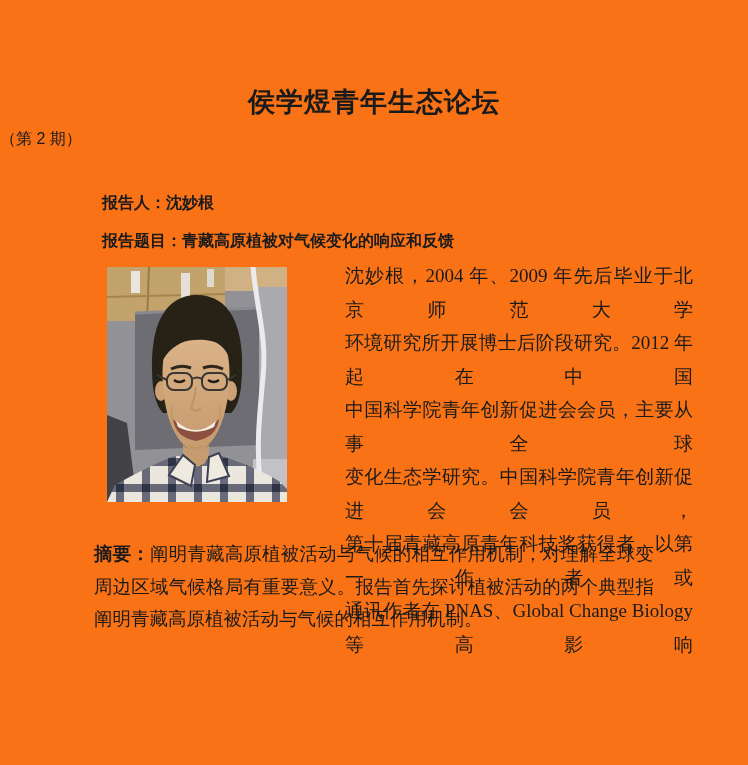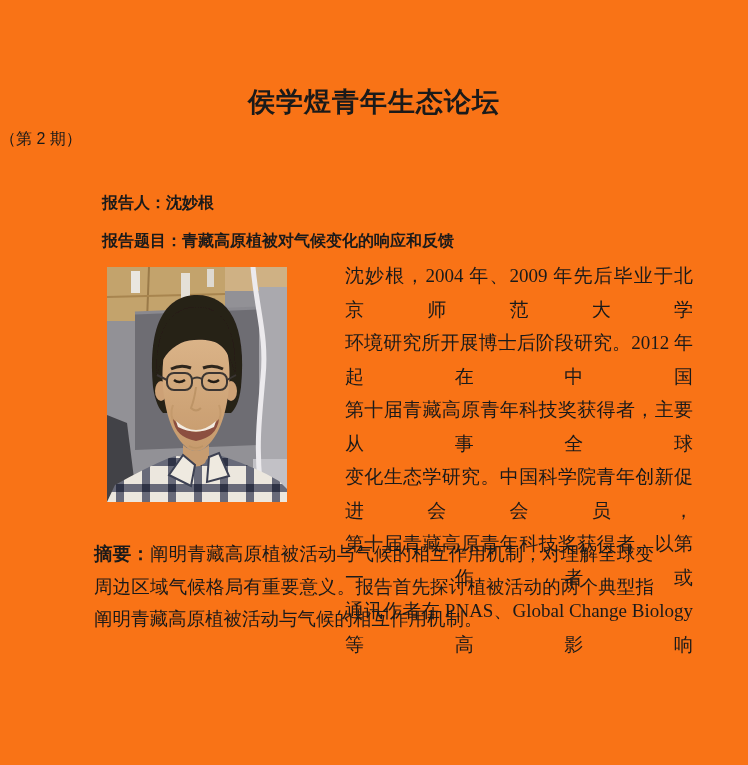--- a/index.html
+++ b/index.html
@@ -144,21 +144,21 @@
           <polygon points="76,188 62,208 84,219 88,198" fill="#efeae0" stroke="#3c4152" stroke-width="2"></polygon>
           <polygon points="102,190 100,215 122,209 112,186" fill="#efeae0" stroke="#3c4152" stroke-width="2"></polygon>
         </g>
       </g>
     </svg>
   </div>
 
   <div class="bio">
     <div class="jline">沈妙根，2004 年、2009 年先后毕业于北京师范大学</div>
     <div class="jline">环境研究所开展博士后阶段研究。2012 年起在中国</div>
-    <div class="jline">第十届青藏高原青年科技奖获得者，主要从事全球</div>
+    <div class="jline">中国科学院青年创新促进会会员，主要从事全球</div>
     <div class="jline">变化生态学研究。中国科学院青年创新促进会会员，</div>
     <div class="jline">第十届青藏高原青年科技奖获得者。以第一作者或</div>
     <div class="jline">通讯作者在 PNAS、Global Change Biology 等高影响</div>
   </div>
 
   <div class="abstract">
     <div class="jline">
       <span class="abstract-label">摘要：</span><span>阐明青藏高原植被活动与气候的相互作用机制，对理解全球变</span>
     </div>
     <div class="jline">周边区域气候格局有重要意义。报告首先探讨植被活动的两个典型指</div>

